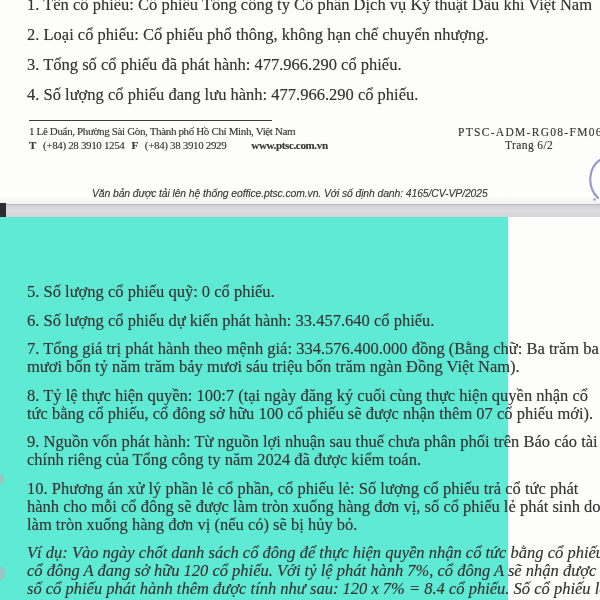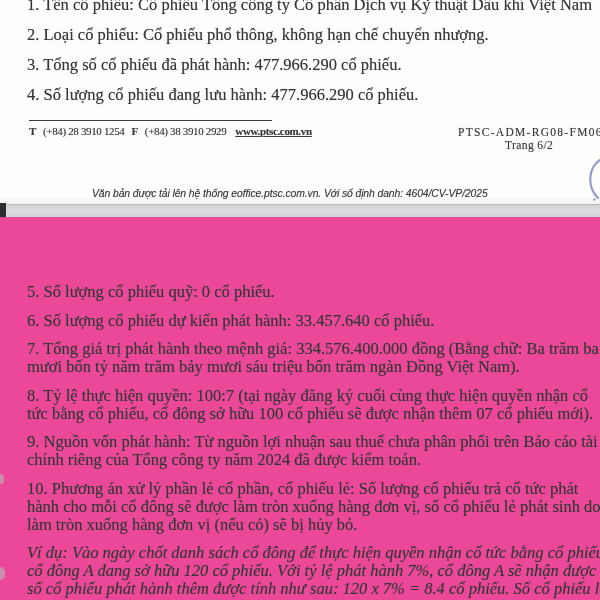--- a/index.html
+++ b/index.html
@@ -9,38 +9,38 @@
     text-shadow:0 0 .7px rgba(80,80,80,.55);}
   
   .top-items{position:absolute;left:27px;top:-4px;width:900px;}
   .doc-line{white-space:nowrap;font-size:16.5px;line-height:18px;margin-bottom:12px;}
   .lh-rule{position:absolute;left:29px;top:120px;width:243px;height:0;
     border-top:1.6px solid #3c3c3c;}
   .lh-left{position:absolute;left:29px;top:124px;font-size:11px;line-height:14px;
     letter-spacing:-0.35px;color:#3a3a3a;white-space:nowrap;}
   .lh-phone{display:flex;gap:7px;align-items:baseline;}
   .lh-phone .lbl{font-weight:bold;}
-  .lh-phone .site{font-weight:bold;text-decoration:underline;margin-left:2px;}
+  .lh-phone .site{font-weight:bold;margin-left:18px;}
   .lh-right{position:absolute;left:458px;top:126px;font-size:11.5px;color:#3a3a3a;
     letter-spacing:1.3px;white-space:nowrap;line-height:13px;}
   .trang{position:absolute;left:505px;top:139px;font-size:11.5px;color:#3a3a3a;
     letter-spacing:.4px;white-space:nowrap;}
   .sig-mark{position:absolute;left:583px;top:156px;width:20px;height:48px;}
   .upload-note{position:absolute;left:92px;top:188px;white-space:nowrap;
     font-family:"Liberation Sans", sans-serif;font-style:italic;
     font-size:10.4px;letter-spacing:-0.1px;color:#3c3c3c;}
   
   .page-shadow{position:absolute;left:0;top:196px;width:600px;height:8px;
     background:linear-gradient(rgba(0,0,0,0),rgba(0,0,0,.05));}
   .separator{position:absolute;left:0;top:204px;width:600px;height:13px;
     background:linear-gradient(#cfcfd4,#dcdce0 45%,#d3d3d8);
     border-top:1px solid #bdbdc3;box-sizing:border-box;}
   .separator-dark{position:absolute;left:0;top:203px;width:6px;height:15px;background:#2d2d31;}
   
-  .page2{position:absolute;left:0;top:217px;width:600px;height:383px;background:#ec4899;}
+  .page2{position:absolute;left:0;top:217px;width:508px;height:383px;background:#5eead4;}
   .body-paras{position:absolute;left:27px;top:66px;width:950px;}
   .para{margin-bottom:10.5px;}
   .para.italic{font-style:italic;margin-top:4px;}
   .tline{white-space:nowrap;font-size:16.5px;line-height:18px;}
   
   .smudge{position:absolute;left:0;background:#b3b3b8;opacity:.65;
     border-radius:0 6px 6px 0;}
   .smudge.s1{top:474px;width:4px;height:10px;}
   .smudge.s2{top:567px;width:5px;height:13px;}
 </style>
@@ -56,38 +56,39 @@
       <div class="doc-line">2. Loại cổ phiếu: Cổ phiếu phổ thông, không hạn chế chuyển nhượng.</div>
 
       <div class="doc-line">3. Tổng số cổ phiếu đã phát hành: 477.966.290 cổ phiếu.</div>
 
       <div class="doc-line">4. Số lượng cổ phiếu đang lưu hành: 477.966.290 cổ phiếu.</div>
     </div>
 
   <div class="lh-rule"></div>
 
   <div class="lh-left">
+    <div>1 Lê Duẩn, Phường Sài Gòn, Thành phố Hồ Chí Minh, Việt Nam</div>
     <div class="lh-phone">
       <span class="lbl">T</span>
       <span>(+84) 28 3910 1254</span>
       <span class="lbl">F</span>
       <span>(+84) 38 3910 2929</span>
       <span class="site">www.ptsc.com.vn</span>
     </div>
   </div>
 
   <div class="lh-right">PTSC-ADM-RG08-FM06</div>
   <div class="trang">Trang 6/2</div>
 
   <svg class="sig-mark" viewBox="0 0 20 48">
     <path d="M17 4 C 6 11, 3 30, 15 42" fill="none" stroke="#7f86bf" stroke-width="2.1" stroke-linecap="round" opacity="0.85"></path>
     <circle cx="11.5" cy="43.5" r="1.2" fill="#7f86bf" opacity="0.8"></circle>
   </svg>
 
-  <div class="upload-note">Văn bản được tải lên hệ thống eoffice.ptsc.com.vn. Với số định danh: 4604/CV-VP/2025</div>
+  <div class="upload-note">Văn bản được tải lên hệ thống eoffice.ptsc.com.vn. Với số định danh: 4165/CV-VP/2025</div>
 
   <div class="page-shadow"></div>
   <div class="separator"></div>
   <div class="separator-dark"></div>
 
   <div class="page2">
     <div class="body-paras">
 
         <div class="para">
           <div class="tline">5. Số lượng cổ phiếu quỹ: 0 cổ phiếu.</div>

